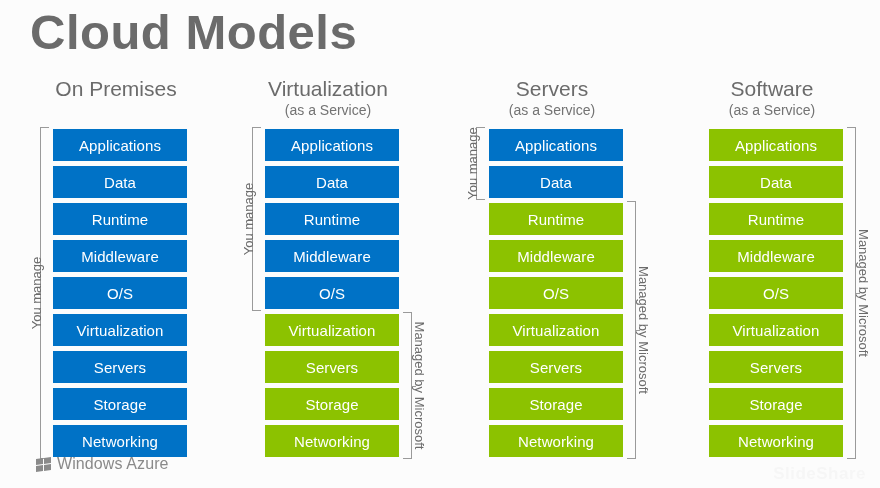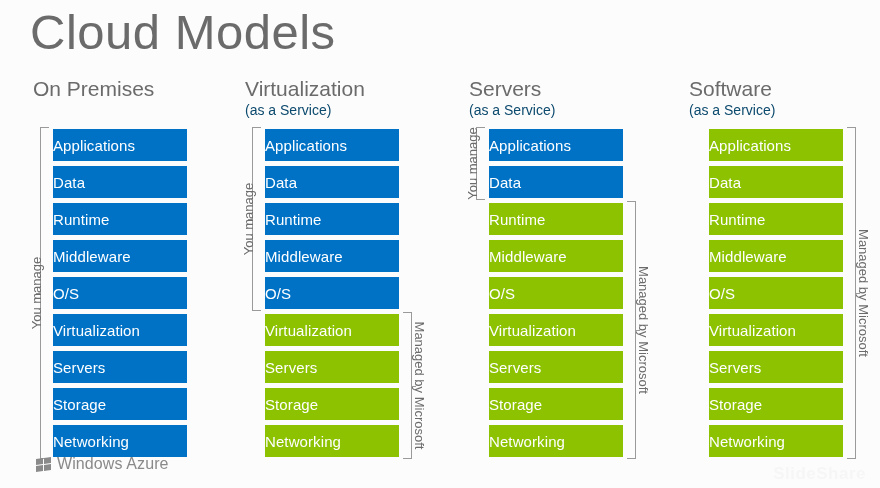--- a/index.html
+++ b/index.html
@@ -20,72 +20,74 @@
     width: 880px;
     height: 488px;
   }
 
   
   #page-title {
     position: absolute;
     left: 30px;
     top: 4px;
     font-size: 49px;
-    font-weight: 400;
+    font-weight: 700;
     letter-spacing: 0.5px;
     color: #6b6b6b;
     white-space: nowrap;
   }
 
   
   .column {
     position: absolute;
     top: 76px;
     width: 200px;
     height: 400px;
   }
   .col-0 { left: 16px; }
   .col-1 { left: 228px; }
   .col-2 { left: 452px; }
   .col-3 { left: 672px; }
 
   .col-header {
+    text-align: center;
     width: 200px;
     position: absolute;
-    left: 17px;
+    left: 0;
     top: 0;
   }
   .col-title {
     font-size: 21px;
     font-weight: 400;
     color: #6b6b6b;
     line-height: 25px;
     white-space: nowrap;
   }
   .col-sub {
     font-size: 14px;
     font-weight: 400;
-    color: #0c4a6e;
+    color: #737373;
     line-height: 18px;
     white-space: nowrap;
   }
   .col-sub.empty { visibility: hidden; }
 
   
   .stack {
     position: absolute;
     left: 37px;
     top: 53px;
     width: 134px;
   }
   .layer {
     height: 32px;
     margin-bottom: 5px;
     display: flex;
     align-items: center;
+    justify-content: center;
     color: #ffffff;
     font-size: 15px;
     font-weight: 400;
     letter-spacing: 0.1px;
     white-space: nowrap;
   }
   .layer.blue  { background: #0072c6; }
   .layer.green { background: #8cc200; }
 
   

